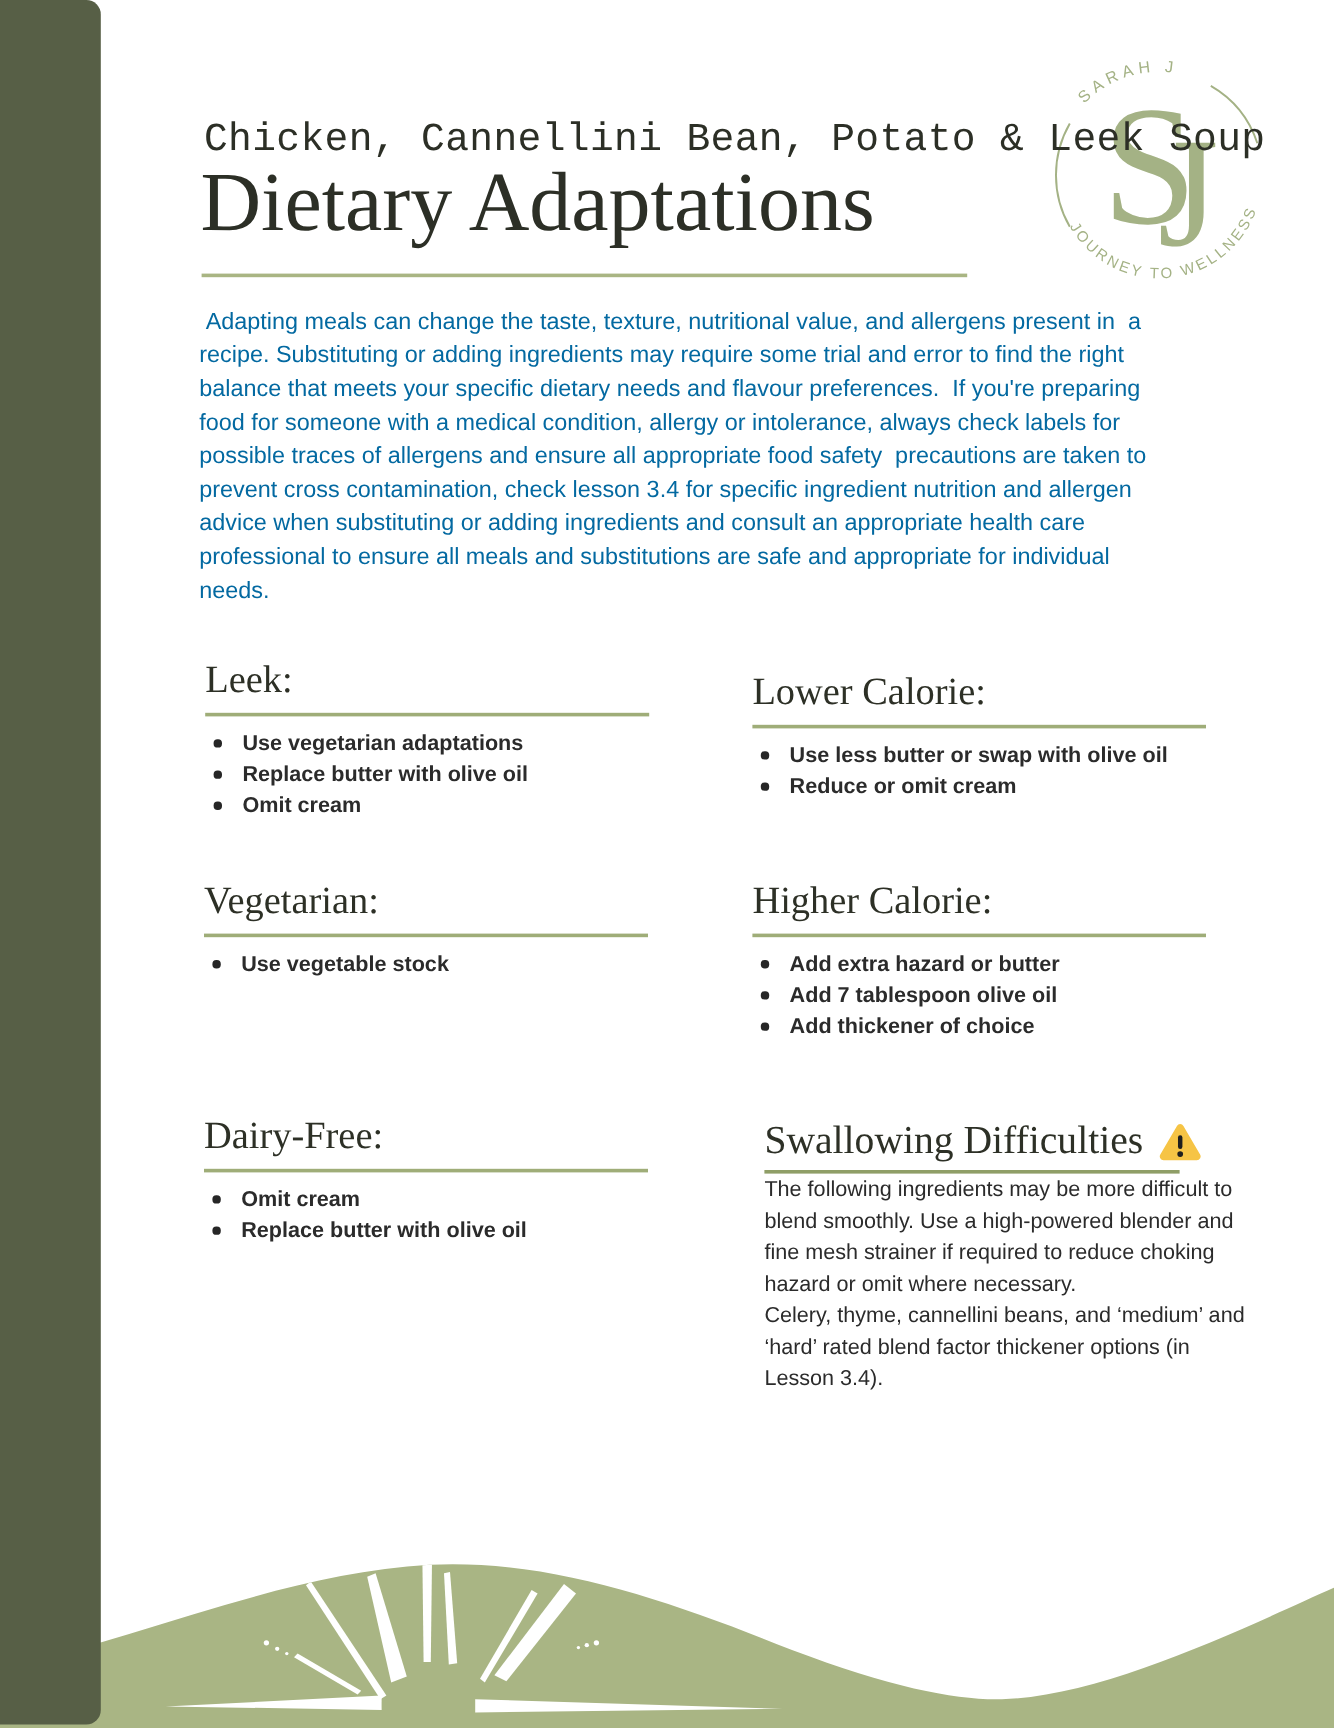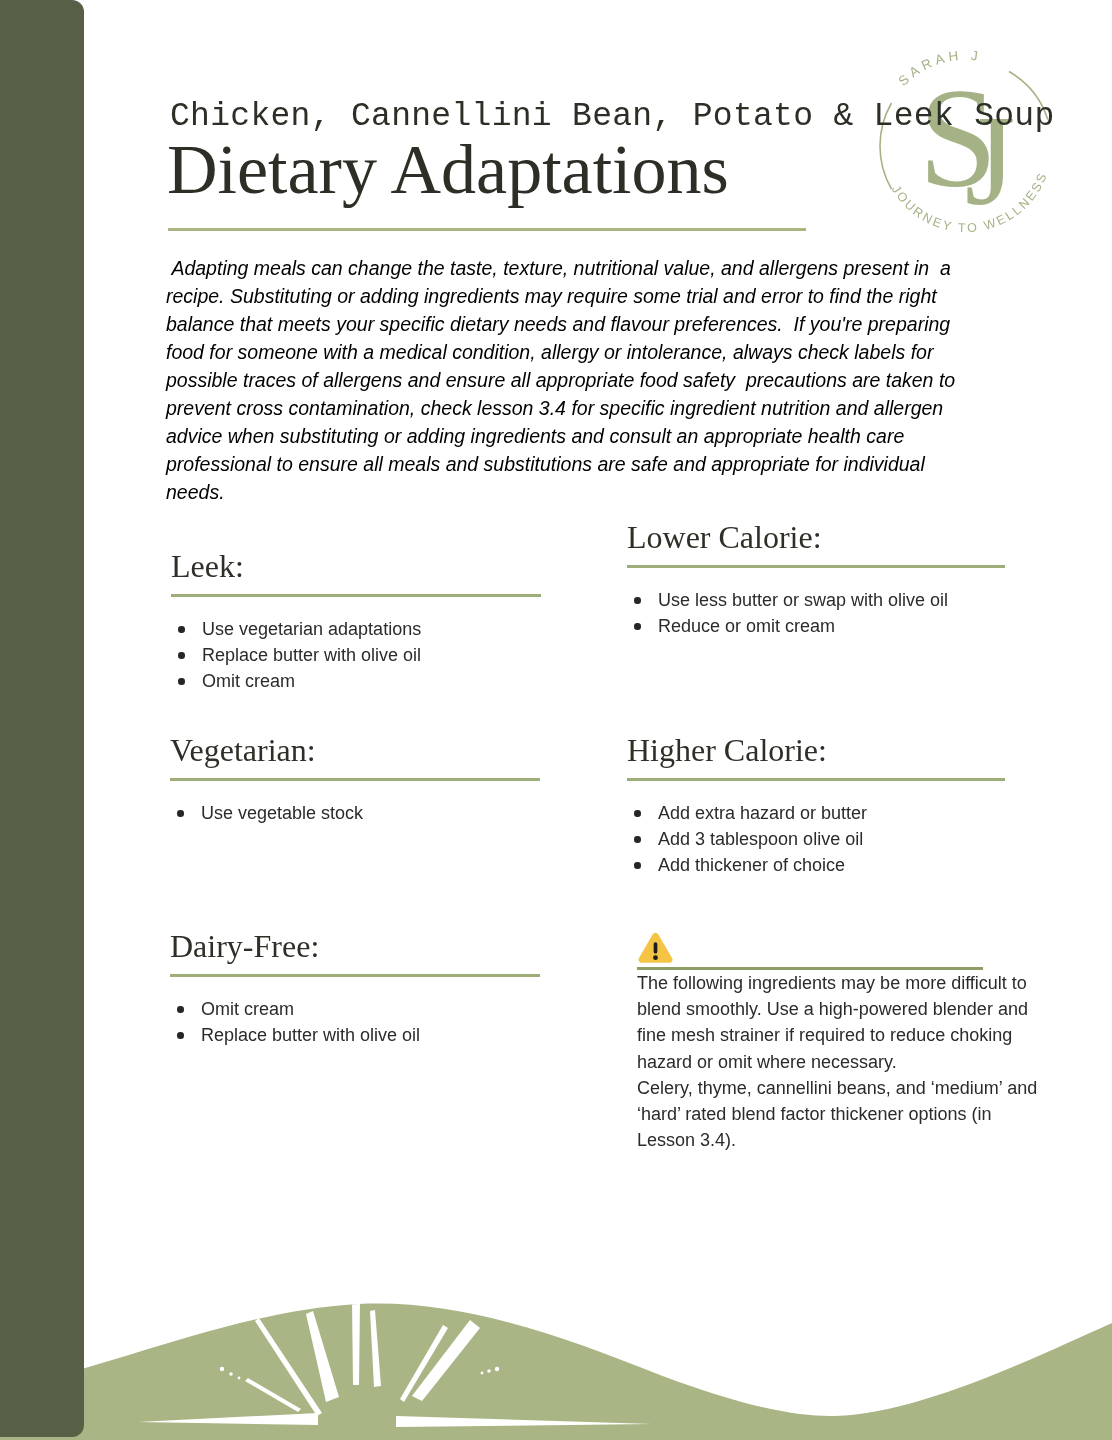--- a/index.html
+++ b/index.html
@@ -23,42 +23,42 @@
     color:#2c2f26;letter-spacing:.3px;white-space:nowrap;
   }
   .page-title{
     position:absolute;left:167px;top:128px;z-index:2;
     font-family:"Liberation Serif","DejaVu Serif",serif;font-size:70px;line-height:84px;
     font-weight:400;color:#2c2f26;white-space:nowrap;text-align:right;
   }
   .title-rule{position:absolute;left:168px;top:228px;width:638px;height:3px;background:#a9b583;z-index:2;}
   .intro{
     position:absolute;left:166px;top:254px;width:900px;z-index:2;
-    font-style:italic;font-size:19.5px;line-height:28px;color:#000000;white-space:pre-wrap;
+    font-size:19.5px;line-height:28px;color:#0369a1;white-space:pre-wrap;
   }
   
   .sec{position:absolute;z-index:2;}
   .sec-head{display:flex;align-items:center;gap:12px;}
   .sec h2{
     margin:0;font-family:"Liberation Serif","DejaVu Serif",serif;font-weight:400;
     font-size:32px;line-height:46px;color:#2d3026;white-space:nowrap;
   }
   .rule{height:3px;background:#9fad78;margin-top:5px;}
   .rule.dark{background:#8f9e67;margin-top:2px;}
   .bullets{
-    margin:19px 0 0;padding:0;list-style:none;
-    font-size:18px;line-height:26.2px;color:#2b2b2b;
+    margin:9px 0 0;padding:0;list-style:none;
+    font-size:18px;line-height:26.2px;color:#2b2b2b;font-weight:bold;
   }
   .bullets li{position:relative;padding-left:31px;}
   .bullets li::before{
     content:"";position:absolute;left:7px;top:10px;width:6.5px;height:6.5px;
     border-radius:50%;background:#262626;
   }
   #sec-vegan{left:171px;top:543px;width:370px;}
-  #sec-lower{left:627px;top:514px;width:378px;}
+  #sec-lower{left:627px;top:553px;width:378px;}
   #sec-vegetarian{left:170px;top:727px;width:370px;}
   #sec-higher{left:627px;top:727px;width:378px;}
   #sec-dairy{left:170px;top:923px;width:370px;}
   #sec-swallow{left:637px;top:929px;width:470px;}
   #sec-swallow h2{font-size:33px;line-height:44px;}
   #sec-swallow .rule{width:346px;}
   .swallow-body{
     font-size:18px;line-height:26.2px;color:#2b2b2b;white-space:pre-wrap;
   }
   .warn-icon{width:37px;height:34px;flex:0 0 auto;margin-top:2px;}
@@ -158,36 +158,37 @@
     <ul class="bullets">
       <li>Use vegetable stock</li>
     </ul>
   </div>
 
   <div class="sec" id="sec-higher">
     <h2>Higher Calorie:</h2>
     <div class="rule"></div>
     <ul class="bullets">
       <li>Add extra hazard or butter</li>
-      <li>Add 3 tablespoon olive oil</li>
+      <li>Add 7 tablespoon olive oil</li>
       <li>Add thickener of choice</li>
     </ul>
   </div>
 
   <div class="sec" id="sec-dairy">
     <h2>Dairy-Free:</h2>
     <div class="rule"></div>
     <ul class="bullets">
       <li>Omit cream</li>
       <li>Replace butter with olive oil</li>
     </ul>
   </div>
 
   <div class="sec" id="sec-swallow">
     <div class="sec-head">
+      <h2>Swallowing Difficulties</h2>
       <svg class="warn-icon" viewBox="0 0 24 22" xmlns="http://www.w3.org/2000/svg">
         <path d="M13.75,2.1 a2.05,2.05 0 0 0 -3.5,0 L1.25,17.5 a2.05,2.05 0 0 0 1.75,3.1 h18 a2.05,2.05 0 0 0 1.75,-3.1 Z" fill="#f6c445"></path>
         <rect x="10.8" y="7.2" width="2.4" height="7.4" rx="1.2" fill="#1e1e1e"></rect>
         <circle cx="12" cy="17.3" r="1.55" fill="#1e1e1e"></circle>
       </svg>
     </div>
     <div class="rule dark"></div>
     <div class="swallow-body">The following ingredients may be more difficult to
 blend smoothly. Use a high-powered blender and
 fine mesh strainer if required to reduce choking

